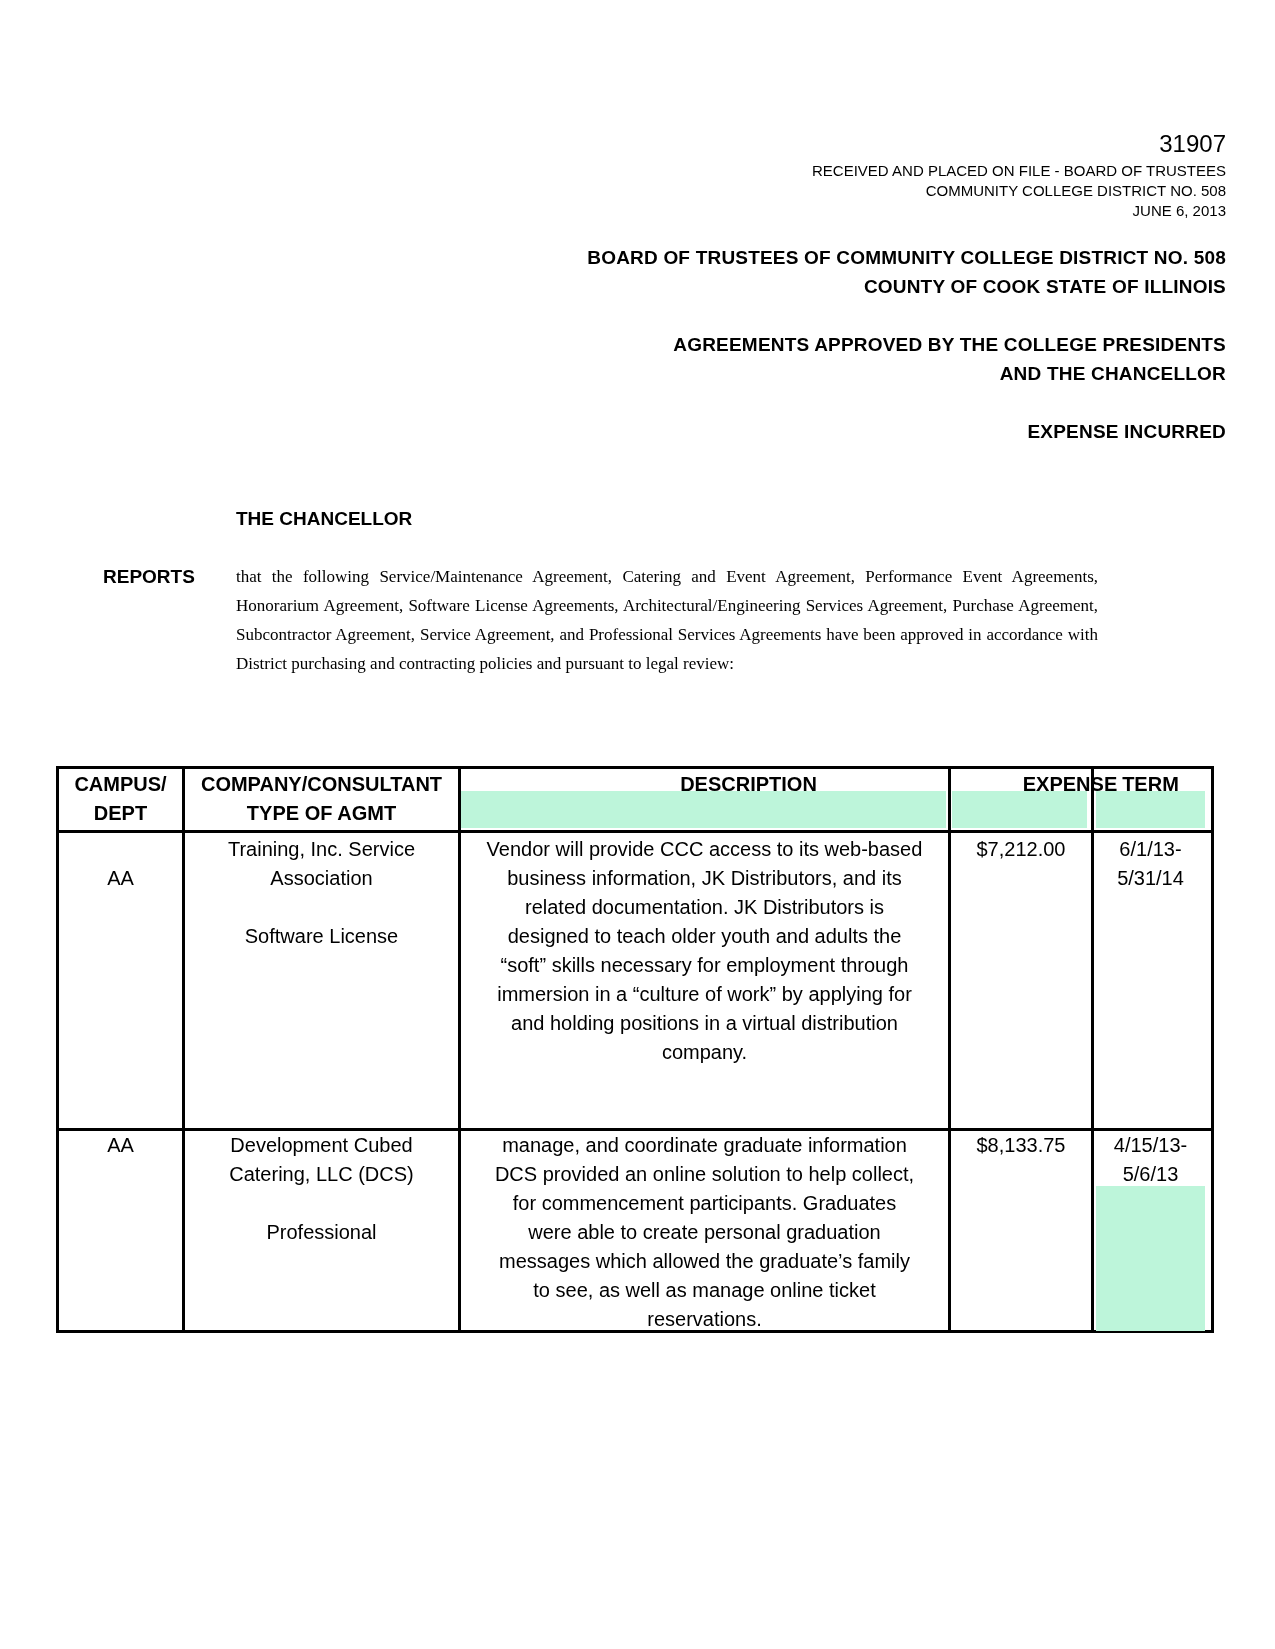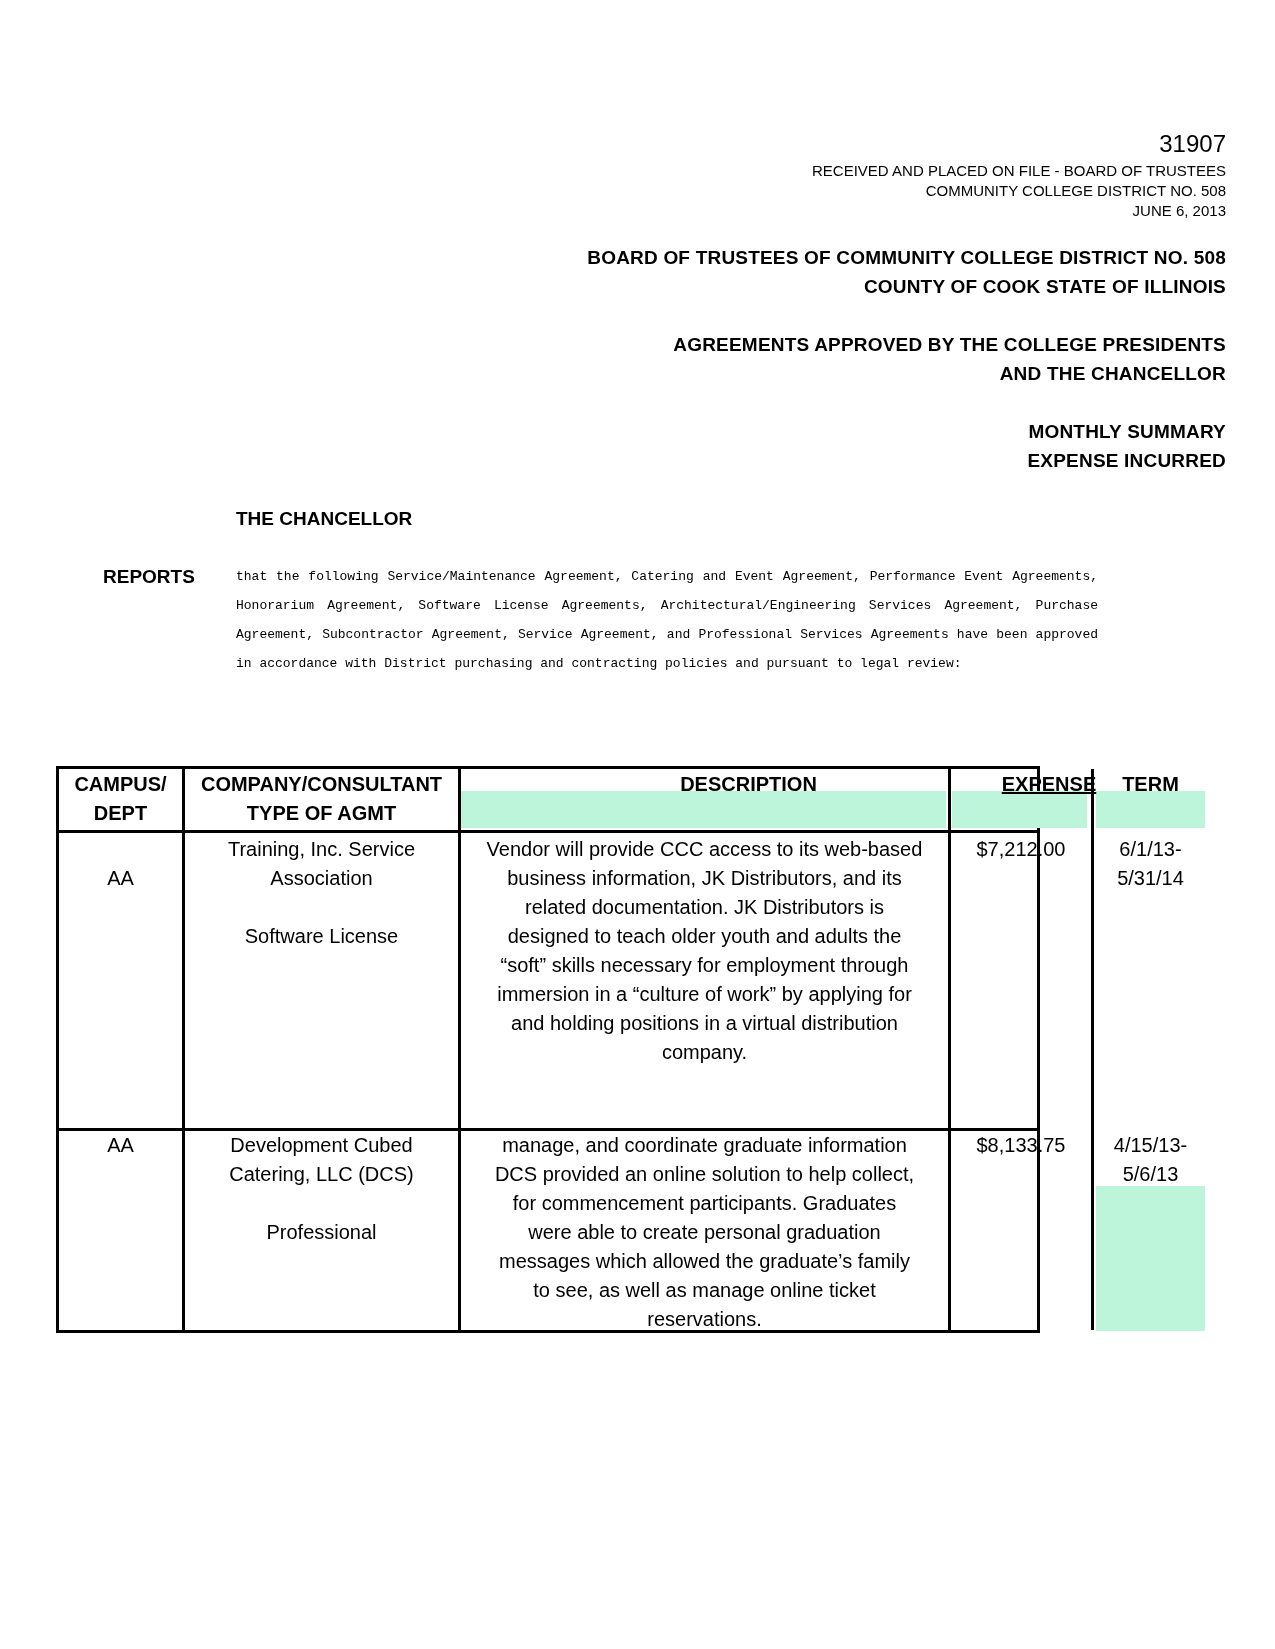--- a/index.html
+++ b/index.html
@@ -9,24 +9,24 @@
   .center { text-align:right; }
 
   #docnum { left:0; width:1226px; top:130px; font-size:24px; line-height:28px; }
   #stamp { left:0; width:1226px; top:161px; font-size:15px; line-height:20px; }
   .hd { left:0; width:1226px; font-family:"Liberation Sans", sans-serif; font-weight:bold; font-size:19px; line-height:29px; letter-spacing:0.2px; }
   #hd1 { top:243px; }
   #hd2 { top:330px; }
   #hd3 { top:417px; }
   #chancellor { left:236px; top:504px; font-family:"Liberation Sans", sans-serif; font-weight:bold; font-size:19px; line-height:29px; }
   #reports-label { left:103px; top:562px; font-family:"Liberation Sans", sans-serif; font-weight:bold; font-size:19px; line-height:29px; }
-  #reports-body { left:236px; top:562px; width:862px; font-family:Liberation Mono, monospace; font-size:13px; line-height:29px; text-align:justify; text-align-last:left; }
+  #reports-body { left:236px; top:562px; width:862px; font-family:Liberation Serif, serif; font-size:17px; line-height:29px; text-align:justify; text-align-last:left; }
 
   
-  #tbl { left:56px; top:766px; width:984px; height:567px; border:3px solid #000; box-sizing:border-box; }
+  #tbl { left:56px; top:766px; width:1158px; height:567px; border:3px solid #000; box-sizing:border-box; }
   .vline { position:absolute; top:0; bottom:0; width:3px; background:#000; }
   .hline { position:absolute; left:0; right:0; height:3px; background:#000; }
   .green { position:absolute; background:#bdf5da; }
   .cell { position:absolute; font-family:"Liberation Sans", sans-serif; font-size:20px; line-height:29px; text-align:center; }
   .th { font-weight:bold; }
 </style>
 </head>
 <body>
 
 <div id="docnum" class="abs arial center">31907</div>
@@ -38,21 +38,20 @@
 
 <div id="hd1" class="abs hd center">
   <div>BOARD OF TRUSTEES OF COMMUNITY COLLEGE DISTRICT NO. 508</div>
   <div>COUNTY OF COOK STATE OF ILLINOIS</div>
 </div>
 <div id="hd2" class="abs hd center">
   <div>AGREEMENTS APPROVED BY THE COLLEGE PRESIDENTS</div>
   <div>AND THE CHANCELLOR</div>
 </div>
 <div id="hd3" class="abs hd center">
-  <div>MONTHLY SUMMARY</div>
   <div>EXPENSE INCURRED</div>
 </div>
 
 <div id="chancellor" class="abs">THE CHANCELLOR</div>
 
 <div id="reports-label" class="abs">REPORTS</div>
 <div id="reports-body" class="abs">that the following Service/Maintenance Agreement, Catering and Event Agreement, Performance Event Agreements, Honorarium Agreement, Software License Agreements, Architectural/Engineering Services Agreement, Purchase Agreement, Subcontractor Agreement, Service Agreement, and Professional Services Agreements have been approved in accordance with District purchasing and contracting policies and pursuant to legal review:</div>
 
 <div id="tbl" class="abs">
 
@@ -70,21 +69,21 @@
 
   <div class="cell th" style="left:0; width:123px; top:1px;">
     <div>CAMPUS/</div>
     <div>DEPT</div>
   </div>
   <div class="cell th" style="left:126px; width:273px; top:1px;">
     <div>COMPANY/CONSULTANT</div>
     <div>TYPE OF AGMT</div>
   </div>
   <div class="cell th" style="left:402px; width:487px; top:1px;margin-left:44px;">DESCRIPTION</div>
-  <div class="cell th" style="left:920px; width:140px; top:1px;text-decoration:underline;">EXPENSE</div>
+  <div class="cell th" style="left:941px; width:140px; top:1px;">EXPENSE</div>
   <div class="cell th" style="left:1035px; width:113px; top:1px;">TERM</div>
 
   <div class="cell" style="left:0; width:123px; top:95px;">AA</div>
   <div class="cell" style="left:126px; width:273px; top:66px;">
     <div>Training, Inc. Service</div>
     <div>Association</div>
     <div style="height:29px;"></div>
     <div>Software License</div>
   </div>
   <div class="cell" style="left:402px; width:487px; top:66px;">

